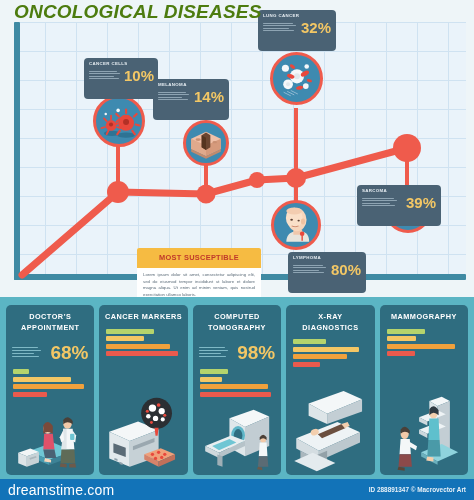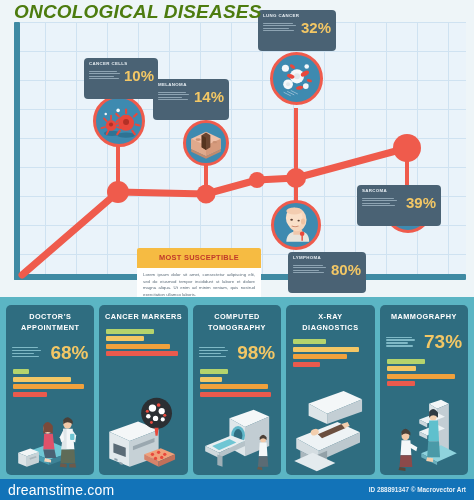--- a/index.html
+++ b/index.html
@@ -607,29 +607,20 @@
 
           <path d="M14 62 L26 68 L26 78 L14 72 Z" fill="#aab7bd"></path>
           <path d="M26 68 L40 62 L40 72 L26 78 Z" fill="#93a1a8"></path>
           <path d="M8 72 L30 82 L48 74 L26 64 Z" fill="#e4ebee"></path>
         </svg>
       </div>
     </div>
 
     <div class="panel">
       <div class="panel-title">MAMMOGRAPHY</div>
-      <div class="panel-stat">
-        <div class="panel-lines">
-          <i style="width:26px"></i>
-            <i style="width:29px"></i>
-            <i style="width:22px"></i>
-            <i style="width:27px"></i>
-        </div>
-        <div class="panel-pct">73%</div>
-      </div>
       <div class="panel-bars">
         <div class="bar" style="width:52%; background:#b5d46c;"></div>
         <div class="bar" style="width:40%; background:#f3c765;"></div>
         <div class="bar" style="width:92%; background:#f0a13c;"></div>
         <div class="bar" style="width:38%; background:#ea5a4d;"></div>
       </div>
       <div class="panel-art">
         <svg viewBox="0 0 86 86" preserveAspectRatio="xMidYMax meet">
 
           <path d="M48 14 L60 10 L68 14 L56 19 Z" fill="#f4f7f8"></path>

